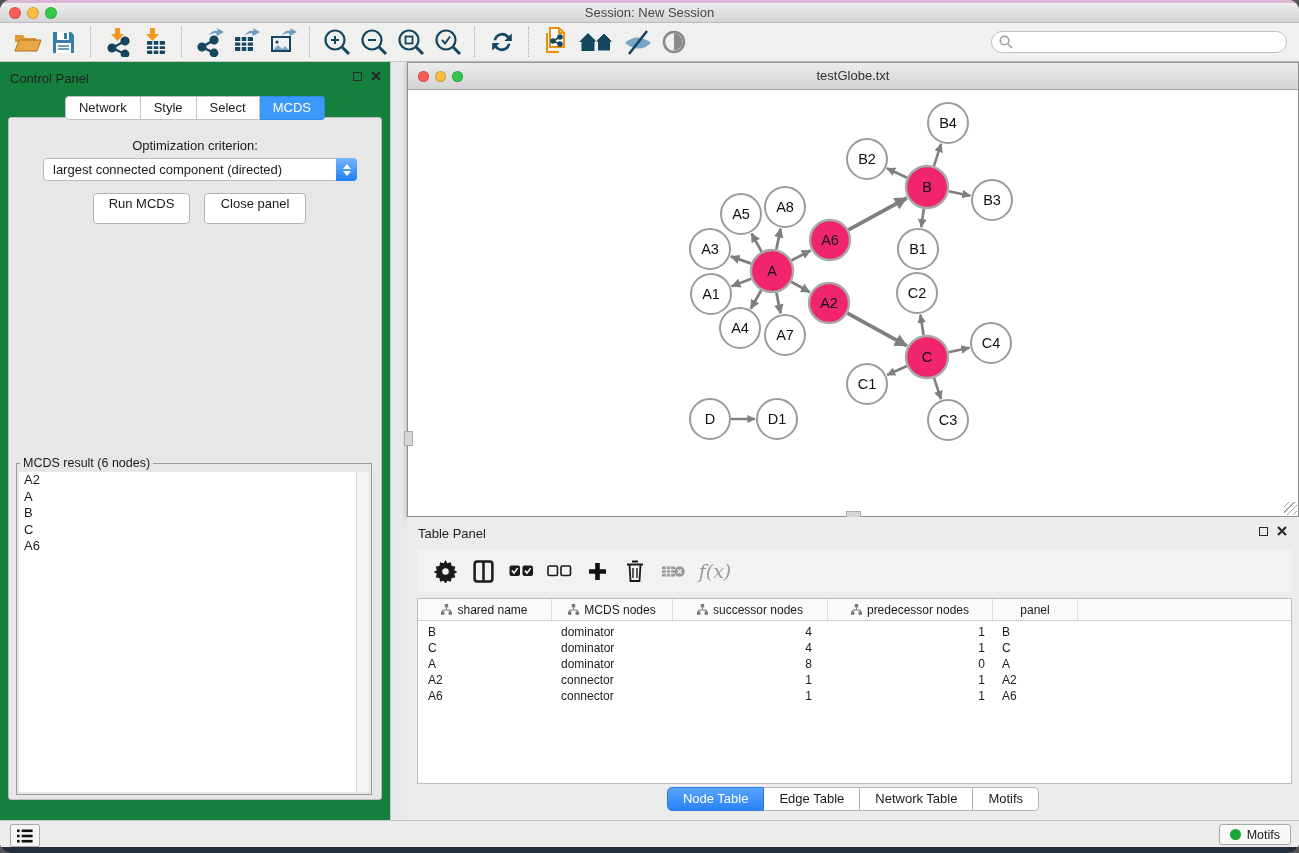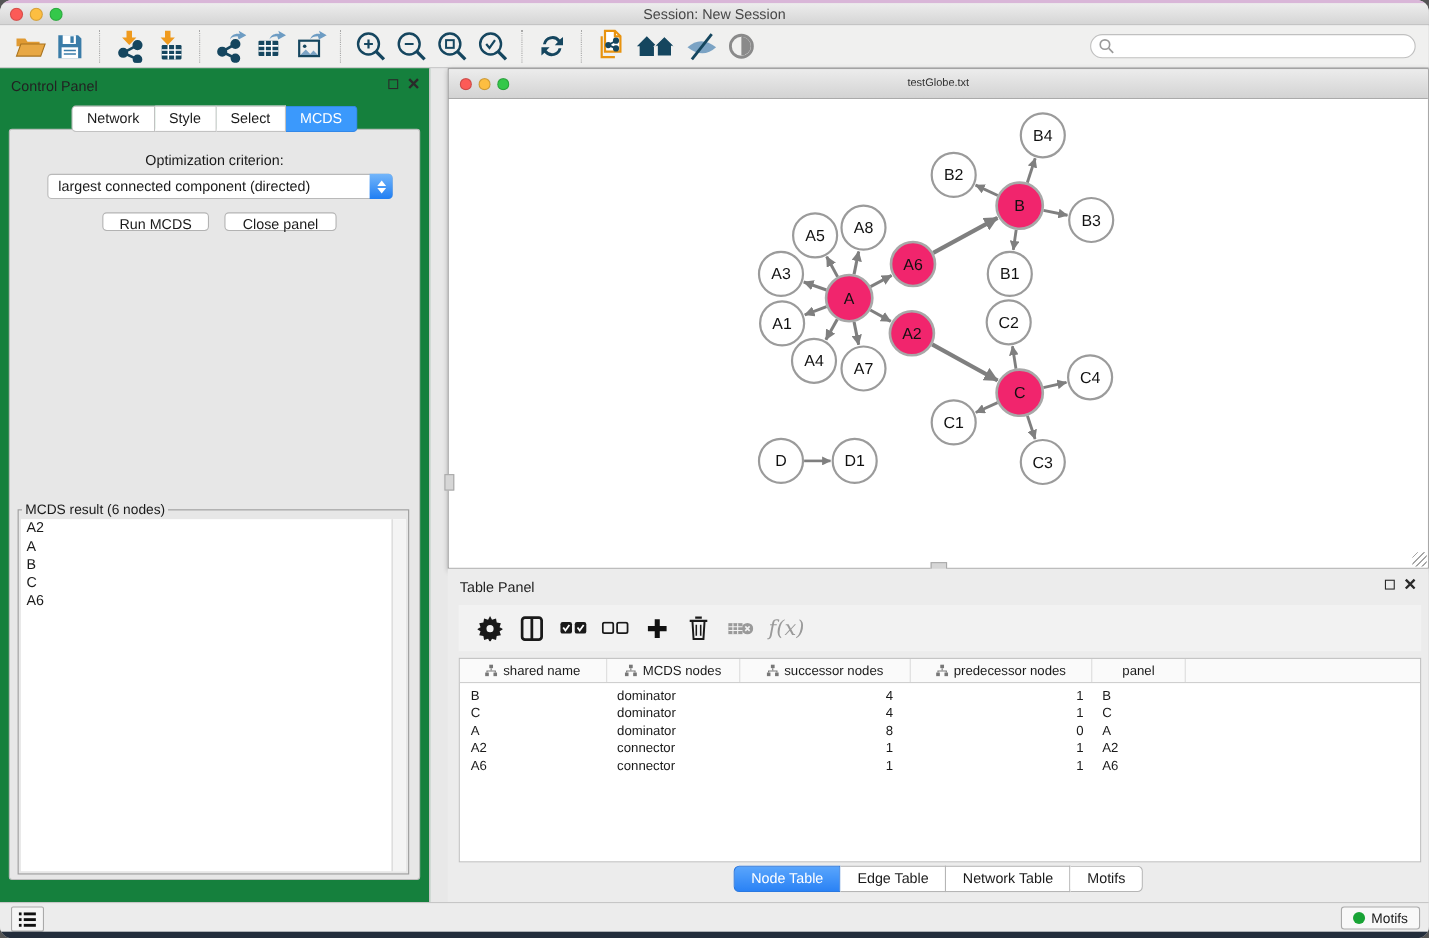--- a/index.html
+++ b/index.html
@@ -32,34 +32,34 @@
   .cp-tab:last-child{border-radius:0 4px 4px 0;}
   .cp-tab.active{background:#3b99fc;border-color:#3288e8;color:#fff;}
   .cp-body{position:absolute;left:8px;right:8px;top:55px;bottom:20px;border:1px solid #bdbdbd;border-radius:3px;background:#e7e7e7;}
   .opt-label{position:absolute;top:20px;left:0;right:0;text-align:center;font-size:13px;}
   .dropdown{position:absolute;left:34px;top:40px;width:314px;height:23px;background:#fff;border:1px solid #b9b9b9;border-radius:4px;box-sizing:border-box;}
   .dropdown .dd-text{font-size:13px;line-height:21px;padding-left:9px;white-space:nowrap;overflow:hidden;}
   .stepper{position:absolute;right:-1px;top:-1px;width:21px;height:23px;border-radius:0 4px 4px 0;
            background:linear-gradient(#74b6fa,#1f7ef3);display:flex;flex-direction:column;align-items:center;justify-content:center;gap:2px;}
   .tri-up{width:0;height:0;border-left:4px solid transparent;border-right:4px solid transparent;border-bottom:5px solid #fff;}
   .tri-down{width:0;height:0;border-left:4px solid transparent;border-right:4px solid transparent;border-top:5px solid #fff;}
-  .btn{position:absolute;top:75px;height:17px;background:#fff;border:1px solid #b3b3b3;border-radius:4px;
+  .btn{position:absolute;top:75px;height:31px;background:#fff;border:1px solid #b3b3b3;border-radius:4px;
        font-size:13px;text-align:center;line-height:20px;box-sizing:border-box;}
   #run-btn{left:84px;width:97px;} #close-btn{left:195px;width:102px;}
   .mcds-fieldset{position:absolute;left:7px;right:9px;top:338px;bottom:4px;margin:0;padding:0;border:1px solid #9c9c9c;}
   .mcds-fieldset legend{font-size:12.5px;margin-left:3px;padding:0 3px;}
   .mcds-list{position:absolute;left:2px;right:2px;top:2px;bottom:2px;background:#fff;font-size:13px;}
   .mcds-item{padding:1px 0 1px 5px;line-height:14.5px;}
   .mcds-scroll{position:absolute;right:0;top:0;bottom:0;width:12px;background:#f4f4f4;border-left:1px solid #d4d4d4;}
   
   .network-window{position:absolute;left:407px;top:62px;width:892px;height:455px;background:#fff;border:1px solid #8f8f8f;
                   box-sizing:border-box;box-shadow:0 2px 5px rgba(0,0,0,.3);}
   .nw-titlebar{position:absolute;top:0;left:0;right:0;height:26px;background:linear-gradient(#ececec,#d3d3d3);border-bottom:1px solid #aaa;}
   .nw-tl{position:absolute;top:8px;width:11px;height:11px;border-radius:50%;border:1px solid rgba(0,0,0,.18);box-sizing:border-box;}
-  .nw-title{text-align:center;font-size:10px;line-height:26px;color:#333;}
+  .nw-title{text-align:center;font-size:13px;line-height:26px;color:#333;}
   .nw-canvas{position:absolute;top:27px;left:0;right:0;bottom:0;background:#fff;overflow:hidden;}
   .resize-grip{position:absolute;right:1px;bottom:1px;width:13px;height:13px;
     background:repeating-linear-gradient(135deg,transparent 0 3px,#a5a5a5 3px 4px);}
   .thumb-left{position:absolute;left:-4px;top:368px;width:7px;height:13px;background:#d6d6d6;border:1px solid #a9a9a9;}
   .thumb-bottom{position:absolute;bottom:-3px;left:438px;width:13px;height:6px;background:#d6d6d6;border:1px solid #a9a9a9;}
   
   .table-panel{position:absolute;left:407px;top:517px;width:892px;height:303px;background:#ececec;}
   .tp-title{position:absolute;left:11px;top:9px;font-size:13px;color:#222;}
   .tp-toolbar{position:absolute;left:10px;right:7px;top:33px;height:42px;background:#f2f2f2;display:flex;align-items:center;padding-left:9px;}
   .ttbtn{width:38px;height:36px;display:flex;align-items:center;justify-content:center;}

